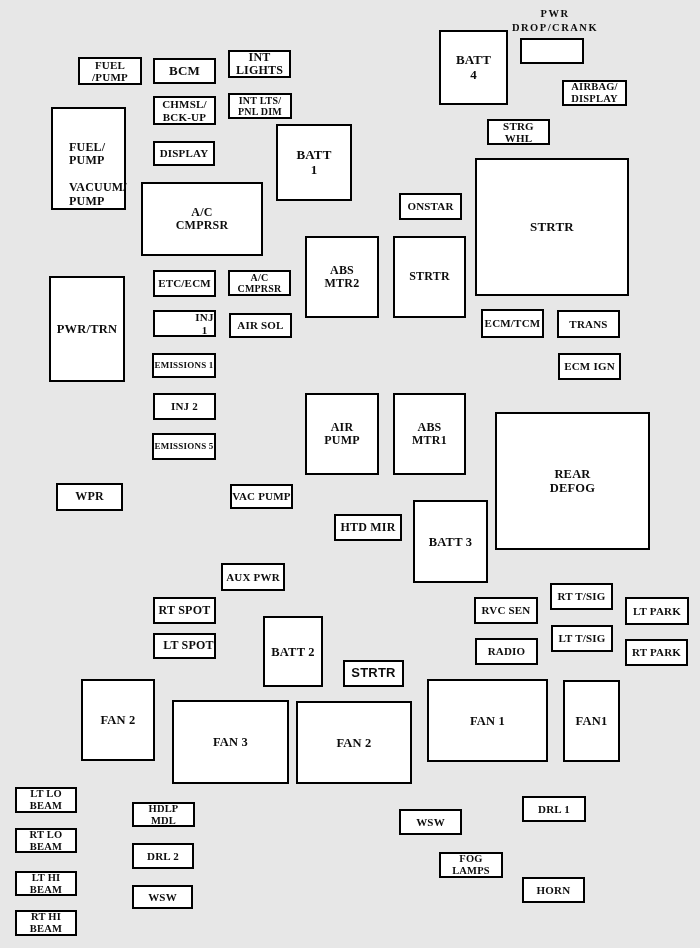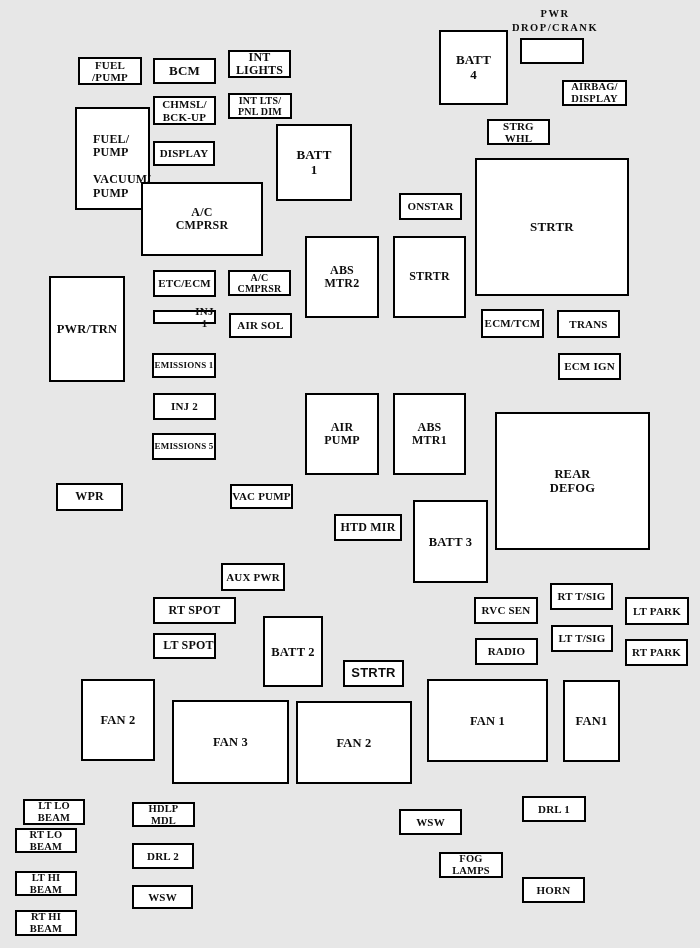--- a/index.html
+++ b/index.html
@@ -22,21 +22,21 @@
     justify-content: center;
     font-weight: bold;
     font-size: 11px;
   }
   .fuse-box .label {
     white-space: pre-line;
     text-align: center;
     line-height: 1.12;
     letter-spacing: 0.2px;
   }
-  .fuse-box.align-left { align-items: center; justify-content: flex-start; margin-left: 24px; }
+  .fuse-box.align-left { align-items: flex-end; justify-content: flex-start; }
   .fuse-box.align-left .label { text-align: left; padding: 16px 2px 0 16px; }
   .fuse-box.sans { font-family: "Liberation Sans", sans-serif; letter-spacing: 0.4px; }
   .free-label {
     position: absolute;
     font-weight: bold;
     text-align: center;
     white-space: pre-line;
     line-height: 1.32;
     letter-spacing: 1.5px;
   }
@@ -103,21 +103,21 @@
     <div class="fuse-box" style="left: 49px; top: 276px; width: 76px; height: 106px; font-size: 12.5px;">
       <span class="label">PWR/TRN</span>
     </div>
     <div class="fuse-box" style="left: 153px; top: 270px; width: 63px; height: 27px; font-size: 11px;">
       <span class="label">ETC/ECM</span>
     </div>
     <div class="fuse-box" style="left: 228px; top: 270px; width: 63px; height: 26px; font-size: 10px;">
       <span class="label">A/C
 CMPRSR</span>
     </div>
-    <div class="fuse-box" style="left: 153px; top: 310px; width: 63px; height: 14px; font-size: 11px; padding-left: 40px;">
+    <div class="fuse-box" style="left: 153px; top: 310px; width: 63px; height: 27px; font-size: 11px; padding-left: 40px;">
       <span class="label">INJ 1</span>
     </div>
     <div class="fuse-box" style="left: 229px; top: 313px; width: 63px; height: 25px; font-size: 11px;">
       <span class="label">AIR SOL</span>
     </div>
     <div class="fuse-box" style="left: 152px; top: 353px; width: 64px; height: 25px; font-size: 9px;">
       <span class="label">EMISSIONS 1</span>
     </div>
     <div class="fuse-box" style="left: 153px; top: 393px; width: 63px; height: 27px; font-size: 11px;">
       <span class="label">INJ 2</span>
@@ -161,21 +161,21 @@
     </div>
     <div class="fuse-box" style="left: 334px; top: 514px; width: 68px; height: 27px; font-size: 12px;">
       <span class="label">HTD MIR</span>
     </div>
     <div class="fuse-box" style="left: 413px; top: 500px; width: 75px; height: 83px; font-size: 12.5px;">
       <span class="label">BATT 3</span>
     </div>
     <div class="fuse-box" style="left: 221px; top: 563px; width: 64px; height: 28px; font-size: 11px;">
       <span class="label">AUX PWR</span>
     </div>
-    <div class="fuse-box" style="left: 153px; top: 597px; width: 83px; height: 27px; font-size: 12px;">
+    <div class="fuse-box" style="left: 153px; top: 597px; width: 63px; height: 27px; font-size: 12px;">
       <span class="label">RT SPOT</span>
     </div>
     <div class="fuse-box" style="left: 474px; top: 597px; width: 64px; height: 27px; font-size: 11px;">
       <span class="label">RVC SEN</span>
     </div>
     <div class="fuse-box" style="left: 550px; top: 583px; width: 63px; height: 27px; font-size: 11px;">
       <span class="label">RT T/SIG</span>
     </div>
     <div class="fuse-box" style="left: 625px; top: 597px; width: 64px; height: 28px; font-size: 11px;">
       <span class="label">LT PARK</span>
@@ -206,21 +206,21 @@
     </div>
     <div class="fuse-box" style="left: 296px; top: 701px; width: 116px; height: 83px; font-size: 12.5px;">
       <span class="label">FAN 2</span>
     </div>
     <div class="fuse-box" style="left: 427px; top: 679px; width: 121px; height: 83px; font-size: 12.5px;">
       <span class="label">FAN 1</span>
     </div>
     <div class="fuse-box" style="left: 563px; top: 680px; width: 57px; height: 82px; font-size: 12.5px;">
       <span class="label">FAN1</span>
     </div>
-    <div class="fuse-box" style="left: 23px; top: 787px; width: 62px; height: 26px; font-size: 10.5px; margin-top: 12px;">
+    <div class="fuse-box" style="left: 15px; top: 787px; width: 62px; height: 26px; font-size: 10.5px;">
       <span class="label">LT LO
 BEAM</span>
     </div>
     <div class="fuse-box" style="left: 132px; top: 802px; width: 63px; height: 25px; font-size: 10.5px;">
       <span class="label">HDLP
 MDL</span>
     </div>
     <div class="fuse-box" style="left: 15px; top: 828px; width: 62px; height: 25px; font-size: 10.5px;">
       <span class="label">RT LO
 BEAM</span>

